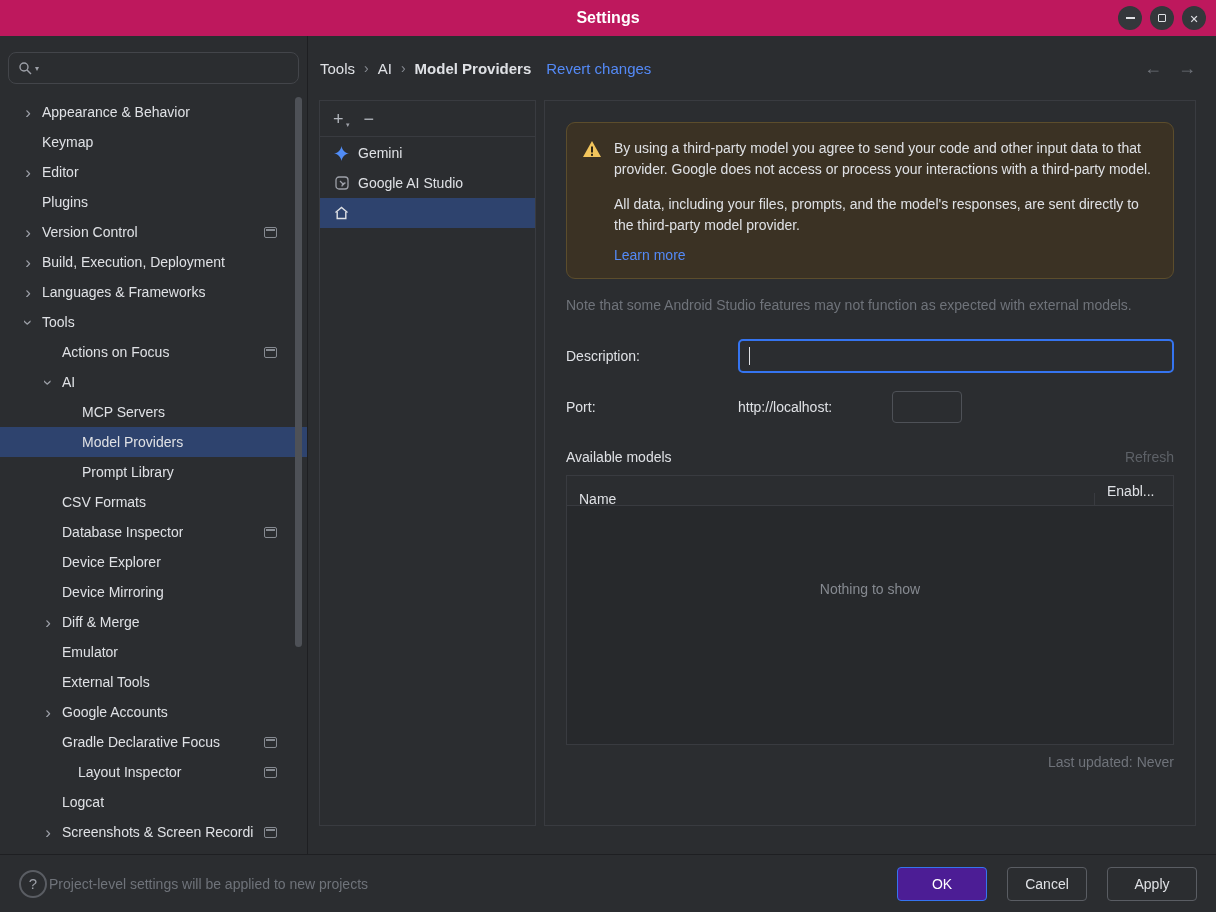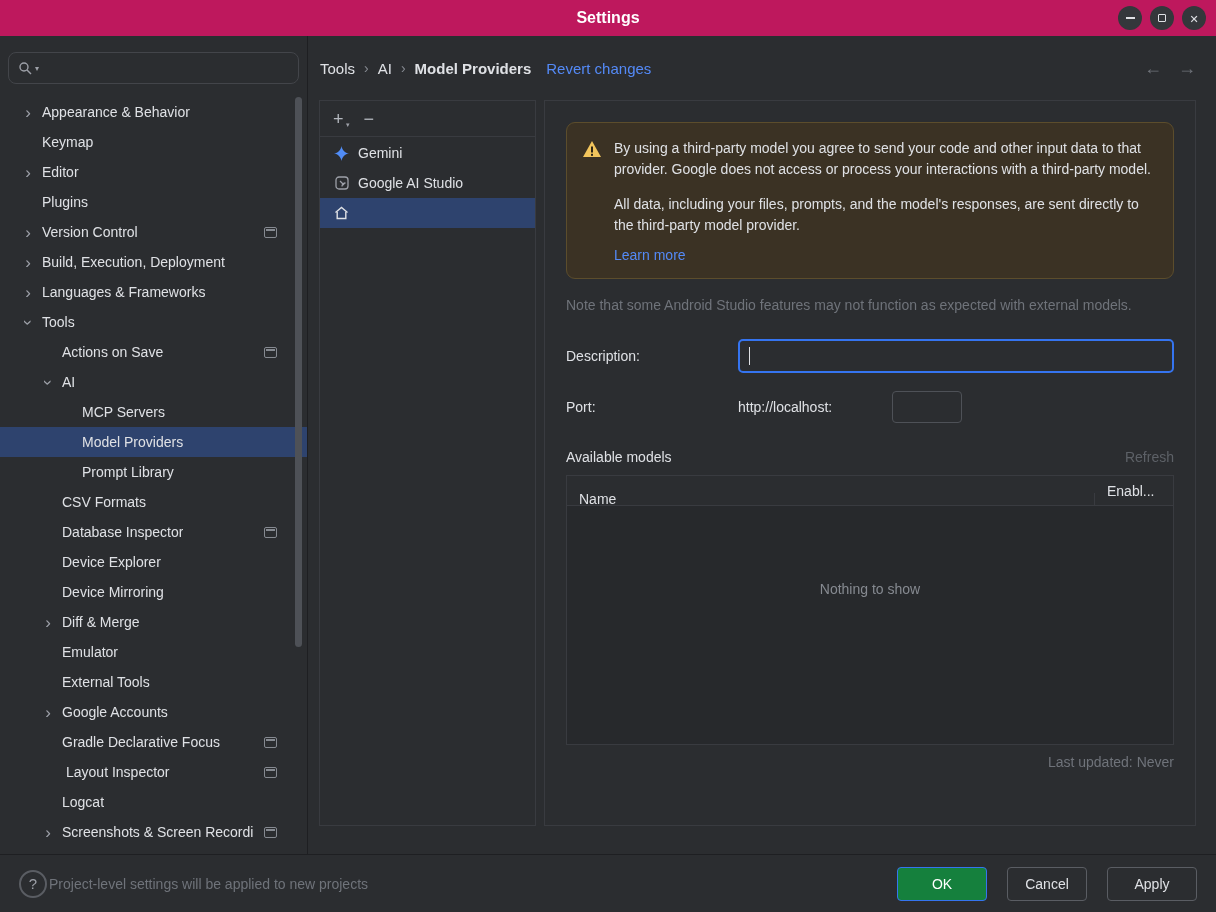--- a/index.html
+++ b/index.html
@@ -108,21 +108,21 @@
   
   .footer { height:58px; flex:0 0 auto; border-top:1px solid #1e1f22;
     display:flex; align-items:center; padding:0 19px; }
   .help-circle { width:28px; height:28px; border-radius:50%; border:2px solid #5a5d63;
     color:#9da0a8; display:flex; align-items:center; justify-content:center;
     font-size:15px; cursor:pointer; flex:0 0 auto; }
   .footer-note { color:#6f737a; margin-left:2px; }
   .footer-buttons { margin-left:auto; display:flex; gap:20px; }
   .btn { height:34px; border-radius:4px; display:flex; align-items:center;
     justify-content:center; font-size:14px; cursor:pointer; }
-  .btn-ok { width:90px; background:#15803d; color:#ffffff; border:1px solid #3574f0; }
+  .btn-ok { width:90px; background:#4c1d95; color:#ffffff; border:1px solid #3574f0; }
   .btn-plain { background:transparent; border:1px solid #5a5d63; color:#dfe1e5; }
   .btn-cancel { width:80px; }
   .btn-apply { width:90px; }
 </style>
 </head>
 <body>
 
 <div class="window">
 
   <div class="titlebar">
@@ -180,21 +180,21 @@
           <div class="tree-row" style="padding-left: 14px;">
             <span class="chevron">›</span>
             <span class="label">Languages &amp; Frameworks</span>
           </div>
           <div class="tree-row" style="padding-left: 14px;">
             <span class="chevron down">›</span>
             <span class="label">Tools</span>
           </div>
           <div class="tree-row" style="padding-left: 34px;">
             <span class="chevron"></span>
-            <span class="label">Actions on Save</span>
+            <span class="label">Actions on Focus</span>
             <span class="badge"></span>
           </div>
           <div class="tree-row" style="padding-left: 34px;">
             <span class="chevron down">›</span>
             <span class="label">AI</span>
           </div>
           <div class="tree-row" style="padding-left: 54px;">
             <span class="chevron"></span>
             <span class="label">MCP Servers</span>
           </div>
@@ -237,21 +237,21 @@
           </div>
           <div class="tree-row" style="padding-left: 34px;">
             <span class="chevron">›</span>
             <span class="label">Google Accounts</span>
           </div>
           <div class="tree-row" style="padding-left: 34px;">
             <span class="chevron"></span>
             <span class="label">Gradle Declarative Focus</span>
             <span class="badge"></span>
           </div>
-          <div class="tree-row" style="padding-left: 38px;">
+          <div class="tree-row" style="padding-left: 38px; margin-left: 12px;">
             <span class="chevron"></span>
             <span class="label">Layout Inspector</span>
             <span class="badge"></span>
           </div>
           <div class="tree-row" style="padding-left: 34px;">
             <span class="chevron"></span>
             <span class="label">Logcat</span>
           </div>
           <div class="tree-row" style="padding-left: 34px;">
             <span class="chevron">›</span>

